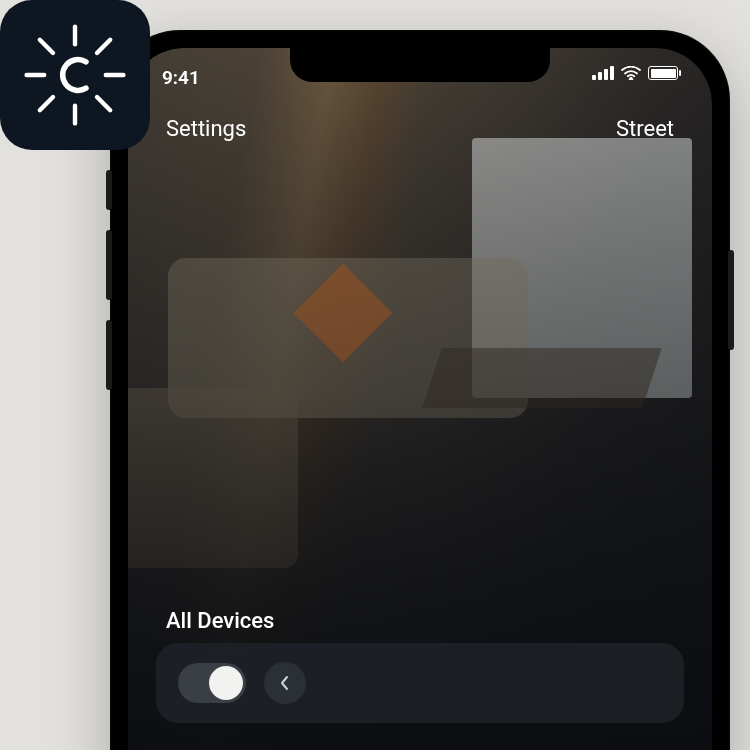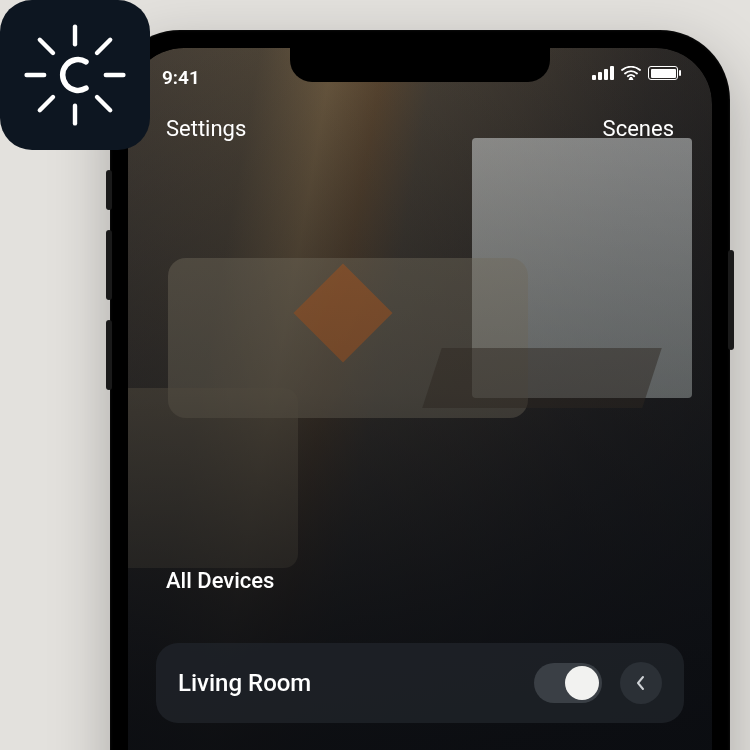--- a/index.html
+++ b/index.html
@@ -88,21 +88,21 @@
   .battery::after{ content:""; position:absolute; right:-4px; top:3px; width:2.5px; height:6px; background:#fff; border-radius:1px;}
   .battery-fill{ position:absolute; inset:1.5px; background:#fff; border-radius:1px;}
 
   
   .navrow{ position:absolute; top:68px; left:0; right:0; display:flex; justify-content:space-between; padding:0 38px; font-size:22px; font-weight:400; z-index:25;}
 
   
   .title{ position:absolute; top:430px; left:38px; font-size:48px; font-weight:300; letter-spacing:0.5px; z-index:25;}
 
   
-  .section-label{ position:absolute; top:520px; left:38px; font-size:22px; font-weight:500; z-index:25;}
+  .section-label{ position:absolute; top:560px; left:38px; font-size:22px; font-weight:500; z-index:25;}
 
   
   .device-row{ position:absolute; top:595px; left:28px; right:28px; height:80px; background:rgba(30,34,40,0.85); border-radius:22px; display:flex; align-items:center; justify-content:space-between; padding:0 22px; z-index:25;}
   .device-label{ font-size:24px; font-weight:500; }
   .row-right{ display:flex; align-items:center; gap:18px;}
   .toggle{ width:68px; height:40px; background:#3a3f45; border-radius:20px; position:relative; }
   .toggle-knob{ position:absolute; right:3px; top:3px; width:34px; height:34px; background:#f2f2f0; border-radius:50%; }
   .chev-btn{ width:42px; height:42px; background:#2b3036; border-radius:50%; display:flex; align-items:center; justify-content:center;}
   .chev-btn svg{ width:12px; height:16px; }
 </style>
@@ -157,28 +157,27 @@
             <circle cx="10" cy="12.3" r="1.6" fill="#fff"></circle>
           </svg>
           <div class="battery">
               <div class="battery-fill"></div>
             </div>
         </div>
       </div>
 
       <div class="navrow">
         <span>Settings</span>
-        <span>Scenes</span>
+        <span>Street</span>
       </div>
 
 
       <div class="section-label">All Devices</div>
 
       <div class="device-row">
-        <span class="device-label">Living Room</span>
         <div class="row-right">
           <div class="toggle">
             <div class="toggle-knob"></div>
           </div>
           <div class="chev-btn">
             <svg viewBox="0 0 12 16">
               <path d="M8 2 L3 8 L8 14" fill="none" stroke="#cfd2d6" stroke-width="2" stroke-linecap="round" stroke-linejoin="round"></path>
             </svg>
           </div>
         </div>

